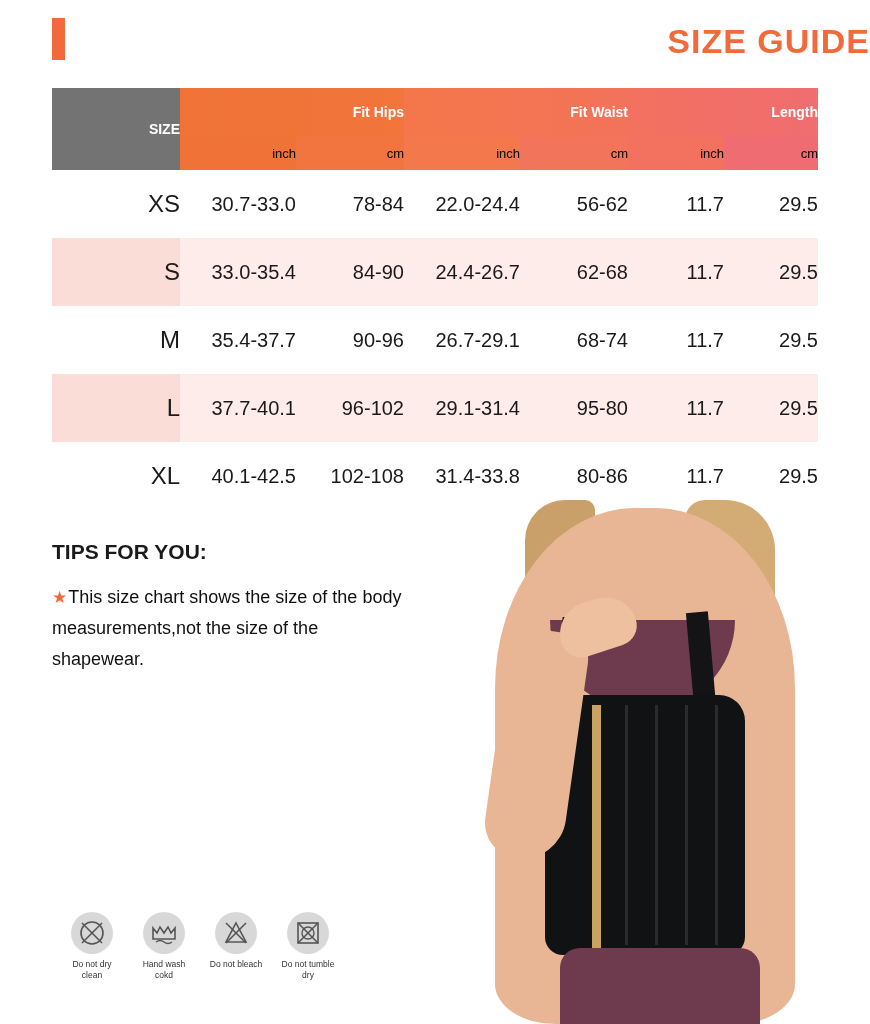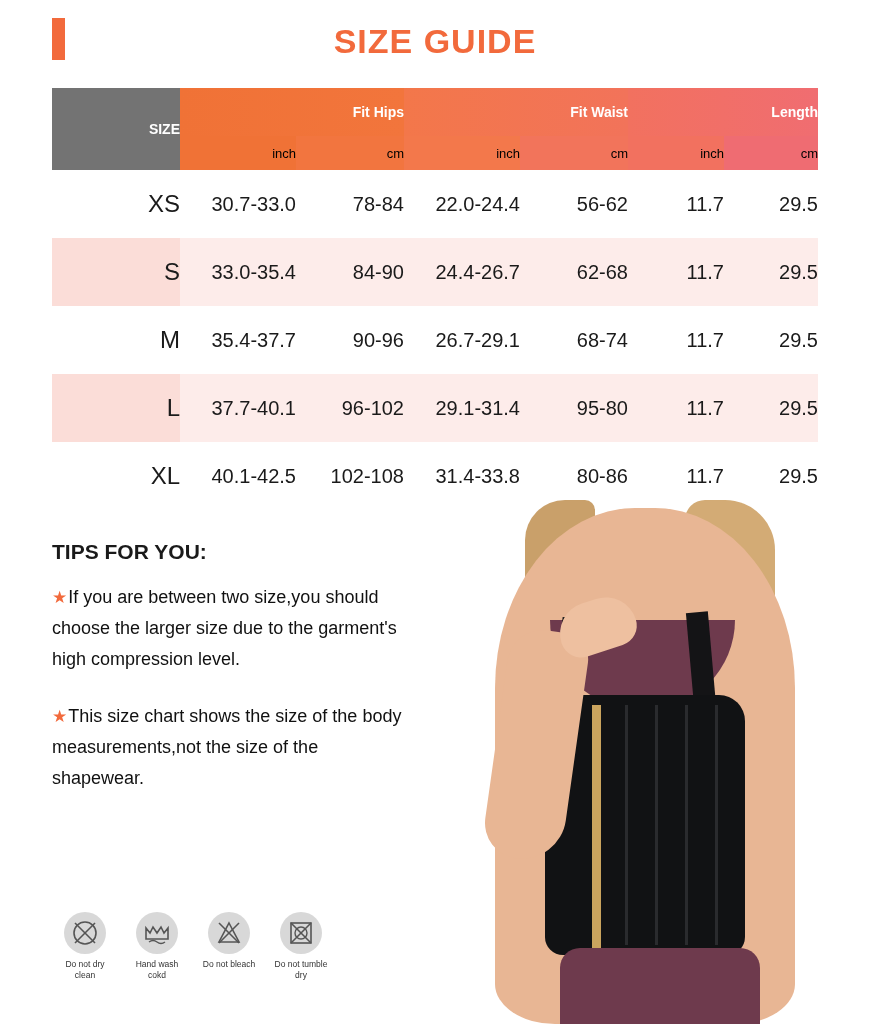--- a/index.html
+++ b/index.html
@@ -27,21 +27,21 @@
     top: 18px;
     width: 13px;
     height: 42px;
     background: #f26a3c;
   }
   .title {
     position: absolute;
     left: 0;
     right: 0;
     top: 22px;
-    text-align: center;
+    text-align: right;
     font-size: 34px;
     font-weight: bold;
     letter-spacing: 1px;
     color: #f26a3c;
   }
 
   
   .table-wrap {
     position: absolute;
     left: 52px;
@@ -121,21 +121,21 @@
   }
   .star {
     color: #f26a3c;
     font-size: 17px;
     margin-right: 1px;
   }
 
   
   .care-row {
     position: absolute;
-    left: 57px;
+    left: 64px;
     top: 912px;
     width: 350px;
     display: flex;
     gap: 16px;
   }
   .care-item {
     width: 56px;
     text-align: center;
   }
   .care-circle {
@@ -304,23 +304,20 @@
     <td>11.7</td>
     <td>29.5</td>
   </tr>
 </tbody>
     </table>
 </div>
 
 <div class="tips">
   <div class="tips-title">TIPS FOR YOU:</div>
   <div class="tip">
-    <span class="star">★</span><span>If you are between two size,you should choose the larger size due to the garment's high compression level.</span>
-  </div>
-  <div class="tip">
     <span class="star">★</span><span>This size chart shows the size of the body measurements,not the size of the shapewear.</span>
   </div>
 </div>
 
 <div class="care-row">
 
   <div class="care-item">
     <div class="care-circle">
       <svg width="42" height="42" viewBox="0 0 42 42">
         <circle cx="21" cy="21" r="11" fill="none" stroke="#555" stroke-width="1.6"></circle>

